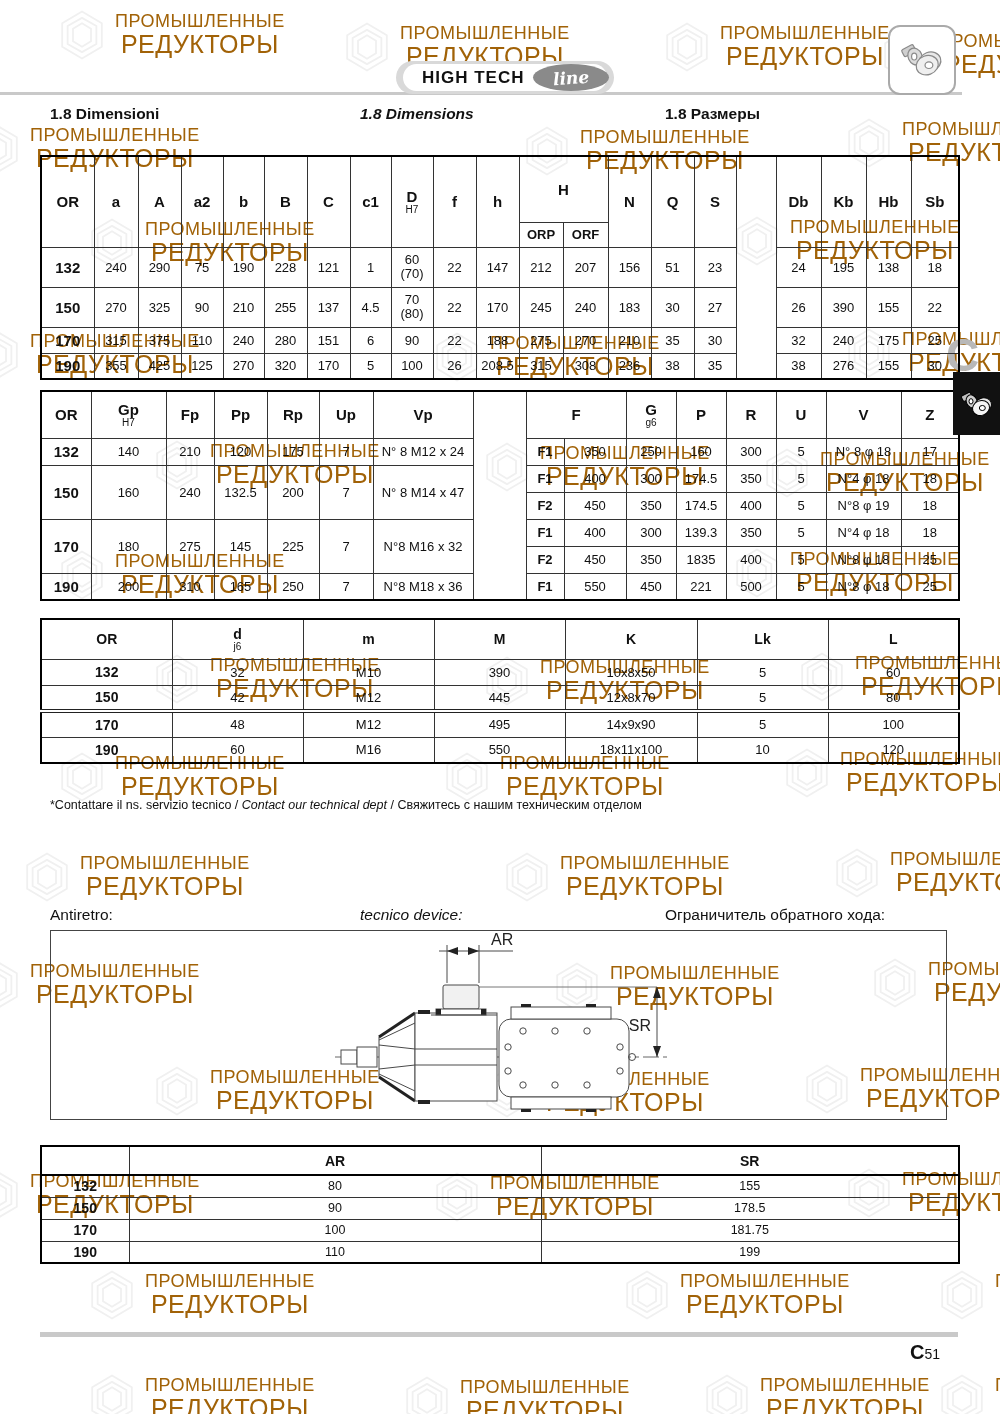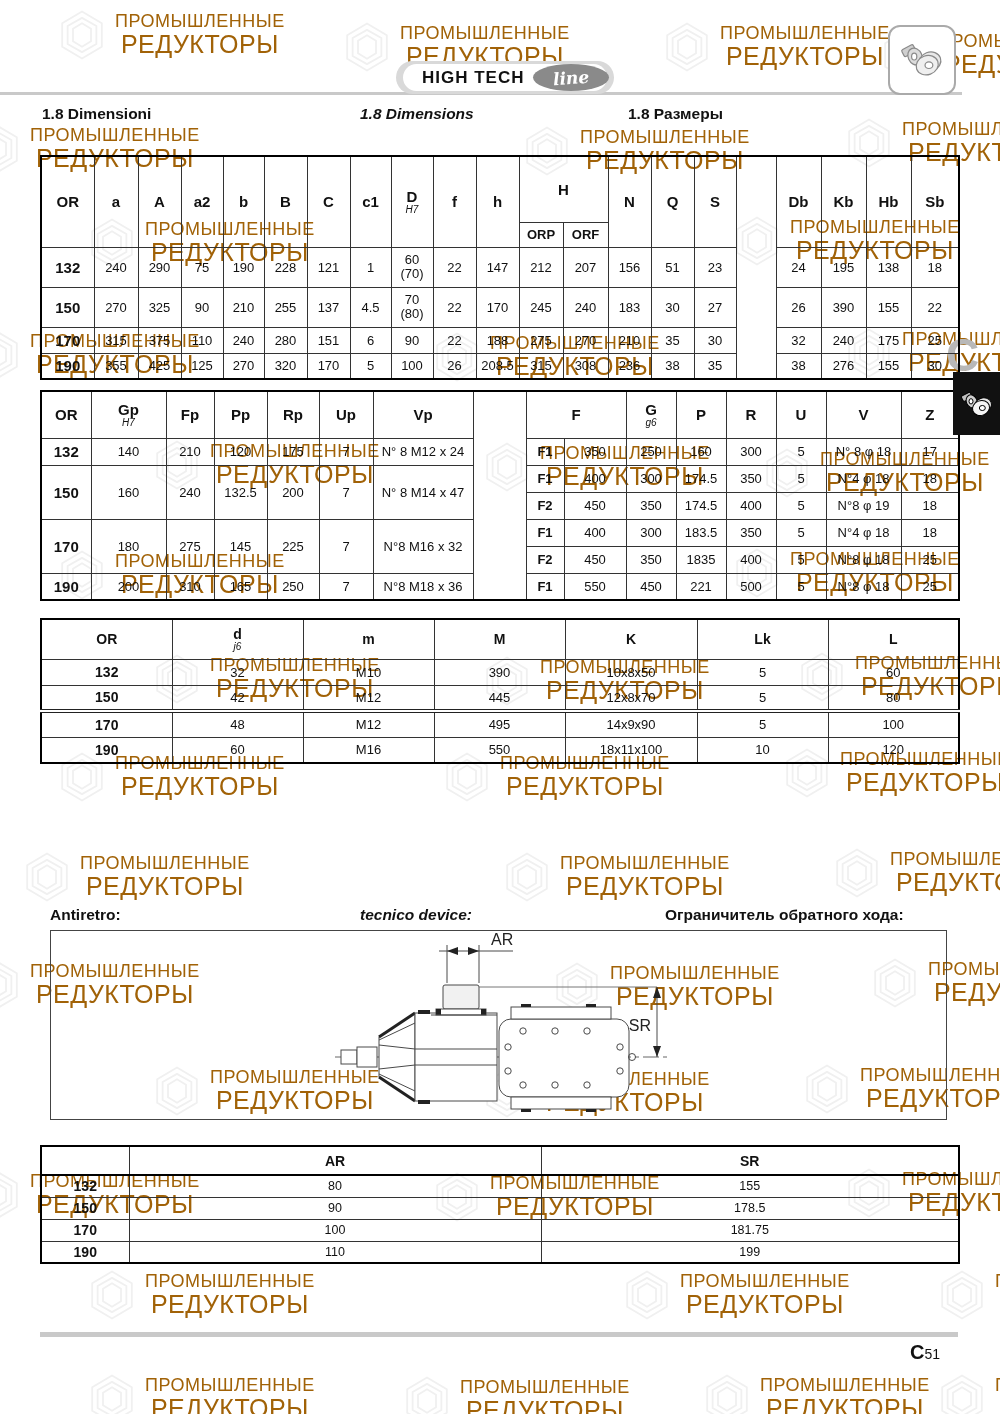--- a/index.html
+++ b/index.html
@@ -19,28 +19,28 @@
   .cap-text{position:absolute;left:26px;top:0;height:100%;display:flex;align-items:center;
             font-weight:bold;font-size:17px;letter-spacing:1px;color:#111;}
   .cap-ellipse{position:absolute;right:5px;top:3px;width:76px;height:27px;background:#8a8a8a;
                border-radius:50%;display:flex;align-items:center;justify-content:center;}
   .cap-ellipse span{font-family:"DejaVu Serif",serif;font-style:italic;font-weight:bold;
                     font-size:17px;color:#fff;transform:rotate(-4deg);}
   .corner-icon{position:absolute;left:888px;top:25px;width:64px;height:66px;background:#fff;
                border:2px solid #aaa;border-radius:12px;z-index:2;display:flex;align-items:center;justify-content:center;}
   
   .titles span{position:absolute;top:105px;font-size:15.5px;font-weight:bold;z-index:2;}
-  .ti{left:42px;} .te{left:360px;font-style:italic;} .tr{left:628px;}
+  .ti{left:50px;} .te{left:360px;font-style:italic;} .tr{left:665px;}
   
   table{position:absolute;left:40px;border-collapse:collapse;table-layout:fixed;width:918px;
         border:2px solid #000;z-index:2;background:transparent;}
   th,td{border:1px solid #333;text-align:center;vertical-align:middle;padding:0;
         font-size:13px;font-weight:normal;background:transparent;}
   th{font-weight:bold;font-size:15px;}
-  .sub{font-size:10px;font-weight:normal;line-height:10px;font-style:italic;}
+  .sub{font-size:10px;font-weight:normal;line-height:10px;}
   .hd2{line-height:16px;}
   tbody th{font-size:15px;}
   td.sp,th.sp{border-top:0;border-bottom:0;}
   .t1{top:155px;}
   .t1 thead tr.m{height:66px;} .t1 thead tr.s{height:25px;}
   .t1 tr.h40{height:40px;} .t1 tr.h26{height:26px;}
   .t1 td div{line-height:14px;}
   .t2{top:390px;}
   .t2 thead tr{height:47px;} .t2 tbody tr{height:27px;}
   .t2 tbody th.fl{font-size:13px;}
@@ -50,21 +50,21 @@
   .t3 tr.dsep th,.t3 tr.dsep td{border-top:4px double #222;}
   .t4{top:1145px;}
   .t4 thead tr{height:29px;} .t4 tbody tr{height:22px;}
   .t4 th{font-size:14px;}
   .t4 tbody td{font-size:12.5px;}
   .t4 thead th{border-bottom:2px solid #000;}
   .t4 tbody th{font-size:14px;}
   
   .footnote{position:absolute;left:50px;top:798px;font-size:12.5px;z-index:2;}
   .footnote .en{font-style:italic;}
-  .anti span{position:absolute;top:906px;font-size:15.5px;font-weight:bold;z-index:2;}
+  .anti span{position:absolute;top:906px;font-size:15.5px;font-weight:normal;z-index:2;}
   .ai{left:50px;} .ae{left:360px;font-style:italic;} .ar{left:665px;}
   .drawbox{position:absolute;left:50px;top:930px;width:895px;height:188px;border:1.5px solid #444;
            z-index:2;}
   
   .fbar{position:absolute;left:40px;top:1332px;width:918px;height:5px;background:#c9c9c9;z-index:2;}
   .pagenum{position:absolute;left:870px;top:1341px;width:70px;text-align:right;z-index:2;}
   .pagenum b{font-size:20px;} .pagenum span{font-size:14px;}
   .side-c{position:absolute;left:946px;top:328px;font-size:46px;font-weight:bold;color:#b8b8b8;z-index:1;}
   .side-black{position:absolute;left:953px;top:372px;width:47px;height:63px;background:#111;z-index:3;
               display:flex;align-items:center;justify-content:center;}
@@ -900,21 +900,21 @@
         <th rowspan="2">170</th>
         <td rowspan="2">180</td>
           <td rowspan="2">275</td>
           <td rowspan="2">145</td>
           <td rowspan="2">225</td>
           <td rowspan="2">7</td>
           <td rowspan="2">N°8 M16 x 32</td>
         <th class="fl">F1</th>
         <td>400</td>
           <td>300</td>
-          <td>183.5</td>
+          <td>139.3</td>
           <td>350</td>
           <td>5</td>
           <td>N°4 φ 18</td>
           <td>18</td>
       </tr>
       <tr>
         <th class="fl">F2</th>
         <td>450</td>
           <td>350</td>
           <td>1835</td>
@@ -1000,20 +1000,21 @@
           <td>60</td>
           <td>M16</td>
           <td>550</td>
           <td>18x11x100</td>
           <td>10</td>
           <td>120</td>
         </tr>
     </tbody>
   </table>
 
+  <div class="footnote"><span>*Contattare il ns. servizio tecnico</span><span> / </span><span class="en">Contact our technical dept</span><span> / </span><span>Свяжитесь с нашим техническим отделом</span></div>
 
   <div class="anti">
     <span class="ai">Antiretro:</span>
     <span class="ae">tecnico device:</span>
     <span class="ar">Ограничитель обратного хода:</span>
   </div>
 
   <div class="drawbox">
     <svg width="895" height="188" viewBox="0 0 895 188">
       <g stroke="#4a4a4a" stroke-width="1" fill="none">

